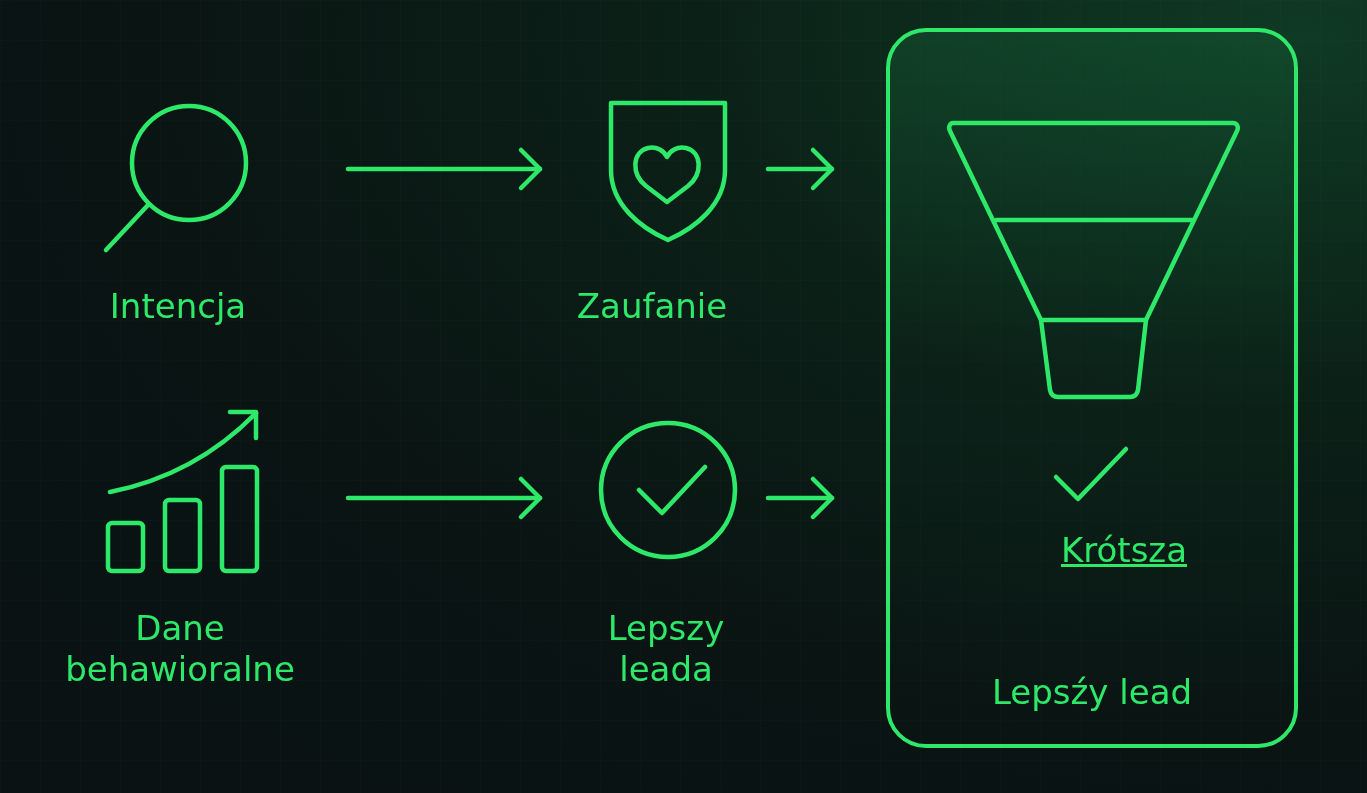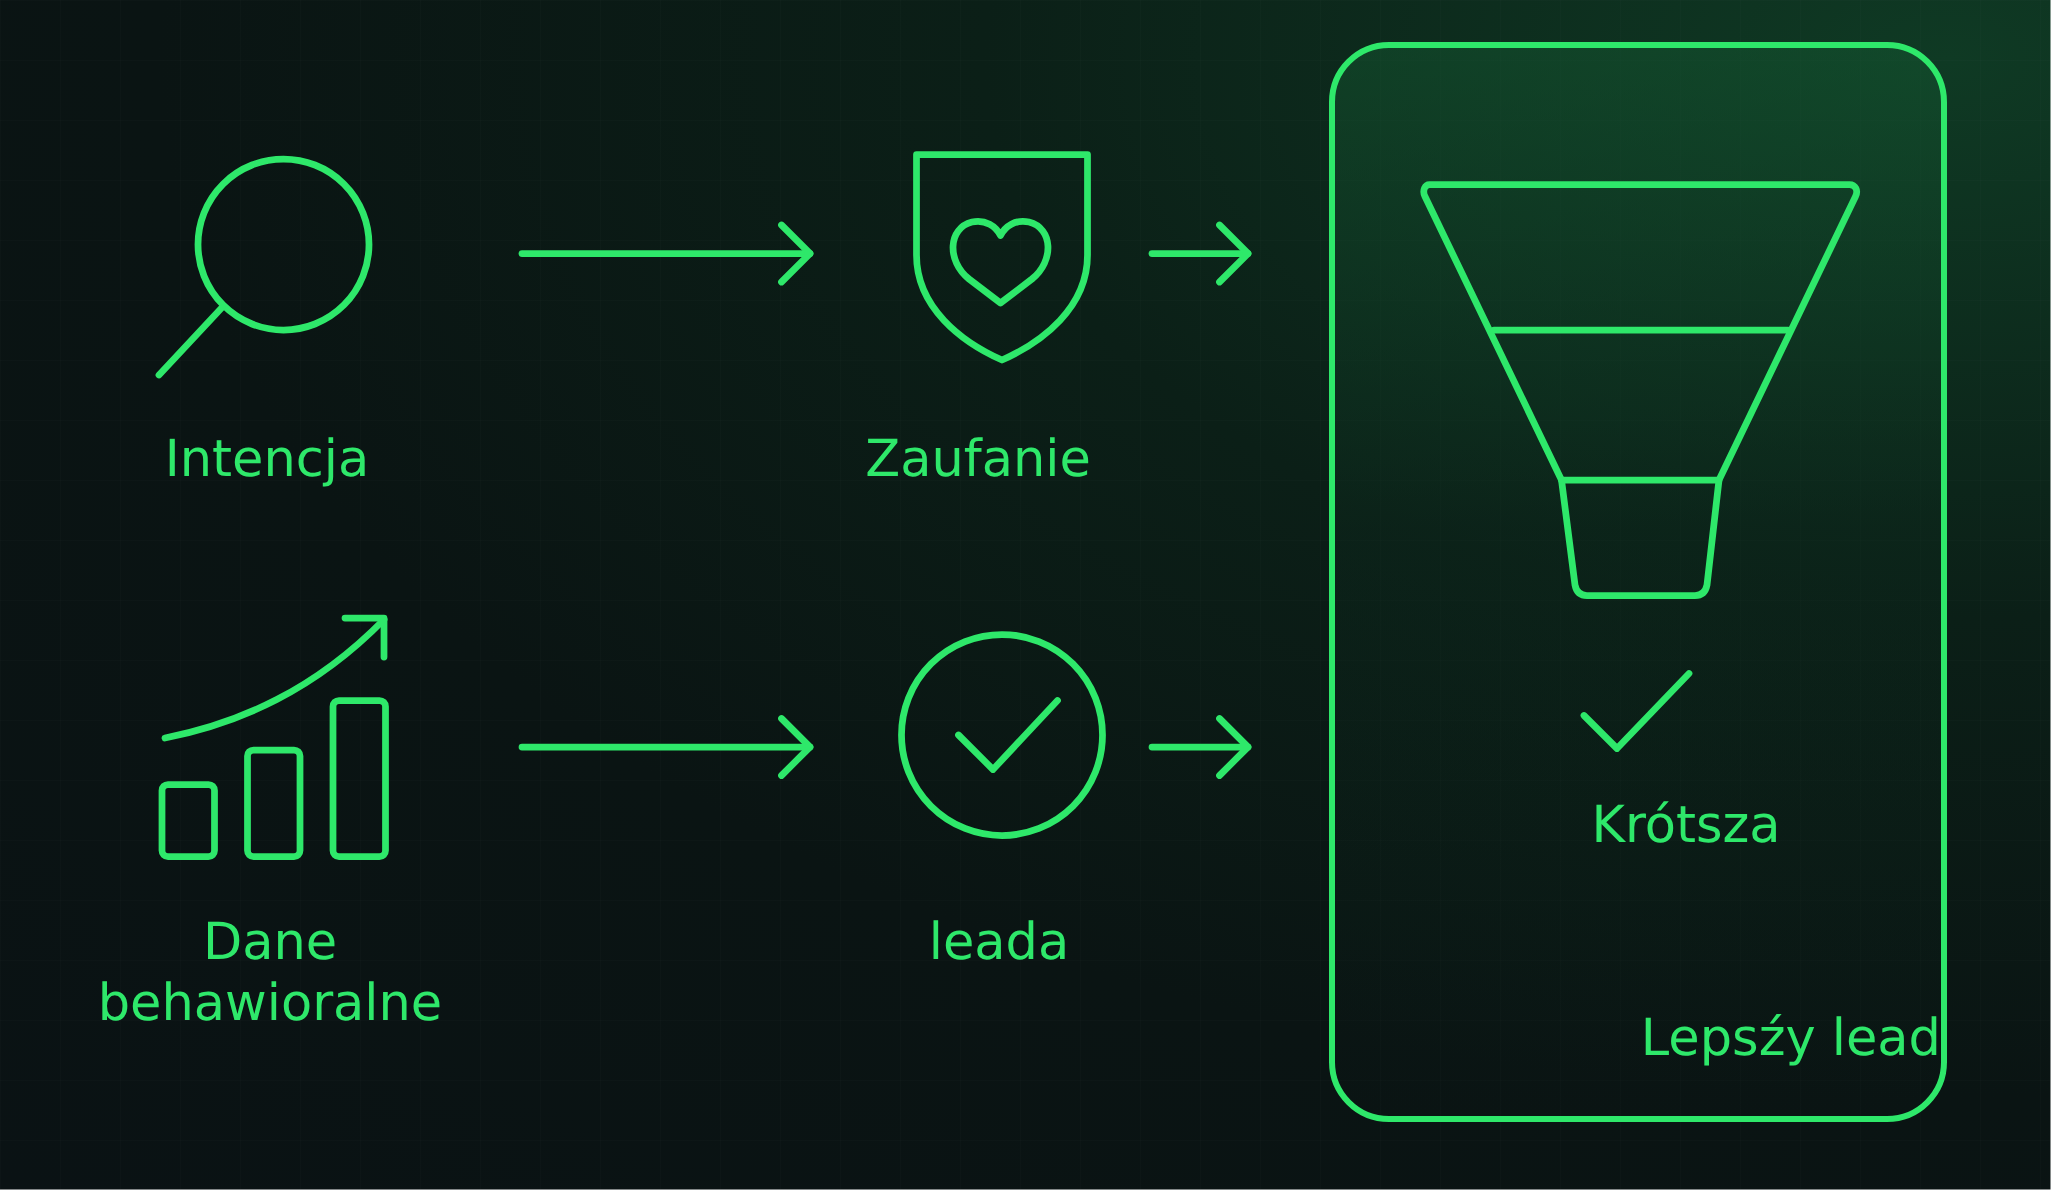--- a/index.html
+++ b/index.html
@@ -90,20 +90,21 @@
 <div class="lbl" style="left:78px; top:286px; width:200px;">Intencja</div>
 
 <div class="lbl" style="left:552px; top:286px; width:200px;">Zaufanie</div>
 
 <div class="lbl" style="left:10px; top:608px; width:340px;">
   <div>Dane</div>
   <div>behawioralne</div>
 </div>
 
 <div class="lbl" style="left:566px; top:608px; width:200px;">
+  <div>Lepszy</div>
   <div>leada</div>
 </div>
 
-<div class="lbl" style="left:890px; top:530px; width:468px;">
+<div class="lbl" style="left:890px; top:530px; width:468px;text-decoration:underline;">
   <div>Krótsza</div>
 </div>
 
-<div class="lbl" style="left:890px; top:672px; width:404px; font-size:34px;text-align:right;">Lepsźy lead</div>
+<div class="lbl" style="left:890px; top:672px; width:404px; font-size:34px;">Lepsźy lead</div>
 
 </body></html>

